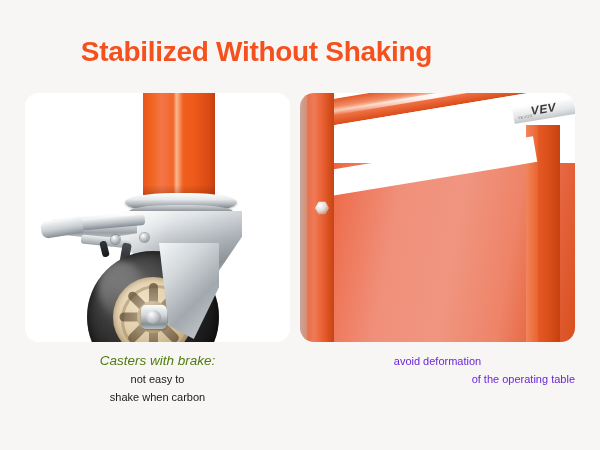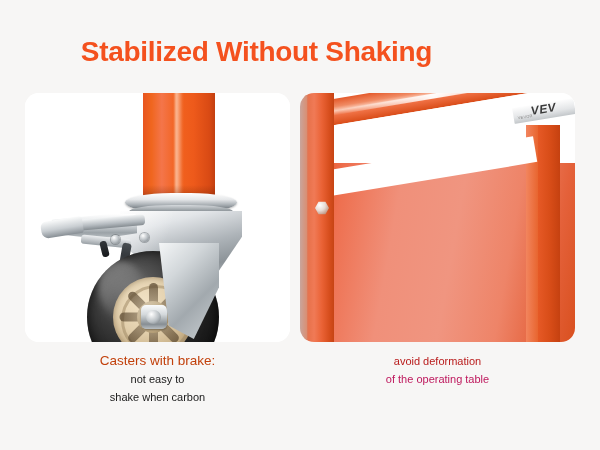--- a/index.html
+++ b/index.html
@@ -314,23 +314,23 @@
       <div class="post-left-edge"></div>
       <div class="bolt"></div>
       <div class="tag">
         <span class="tag-sub">VEVOR</span>
         <span class="tag-text">VEV</span>
       </div>
     </div>
   </div>
 
   <div class="caption left">
-    <div class="cap-head" style="color: #c2410c;">Casters with brake:</div>
+    <div class="cap-head" style="color: #4d7c0f; font-style: italic;">Casters with brake:</div>
     <div class="cap-line" style="color: rgb(26, 26, 26);">not easy to</div>
     <div class="cap-line" style="color: rgb(26, 26, 26);">shake when carbon</div>
   </div>
 
   <div class="caption right">
-    <div class="cap-line" style="color: #b91c1c;">avoid deformation</div>
-    <div class="cap-line" style="color: #be185d;">of the operating table</div>
+    <div class="cap-line" style="color: #6d28d9;">avoid deformation</div>
+    <div class="cap-line" style="color: #6d28d9; text-align: right;">of the operating table</div>
   </div>
 
 </div>
 
 </body></html>

